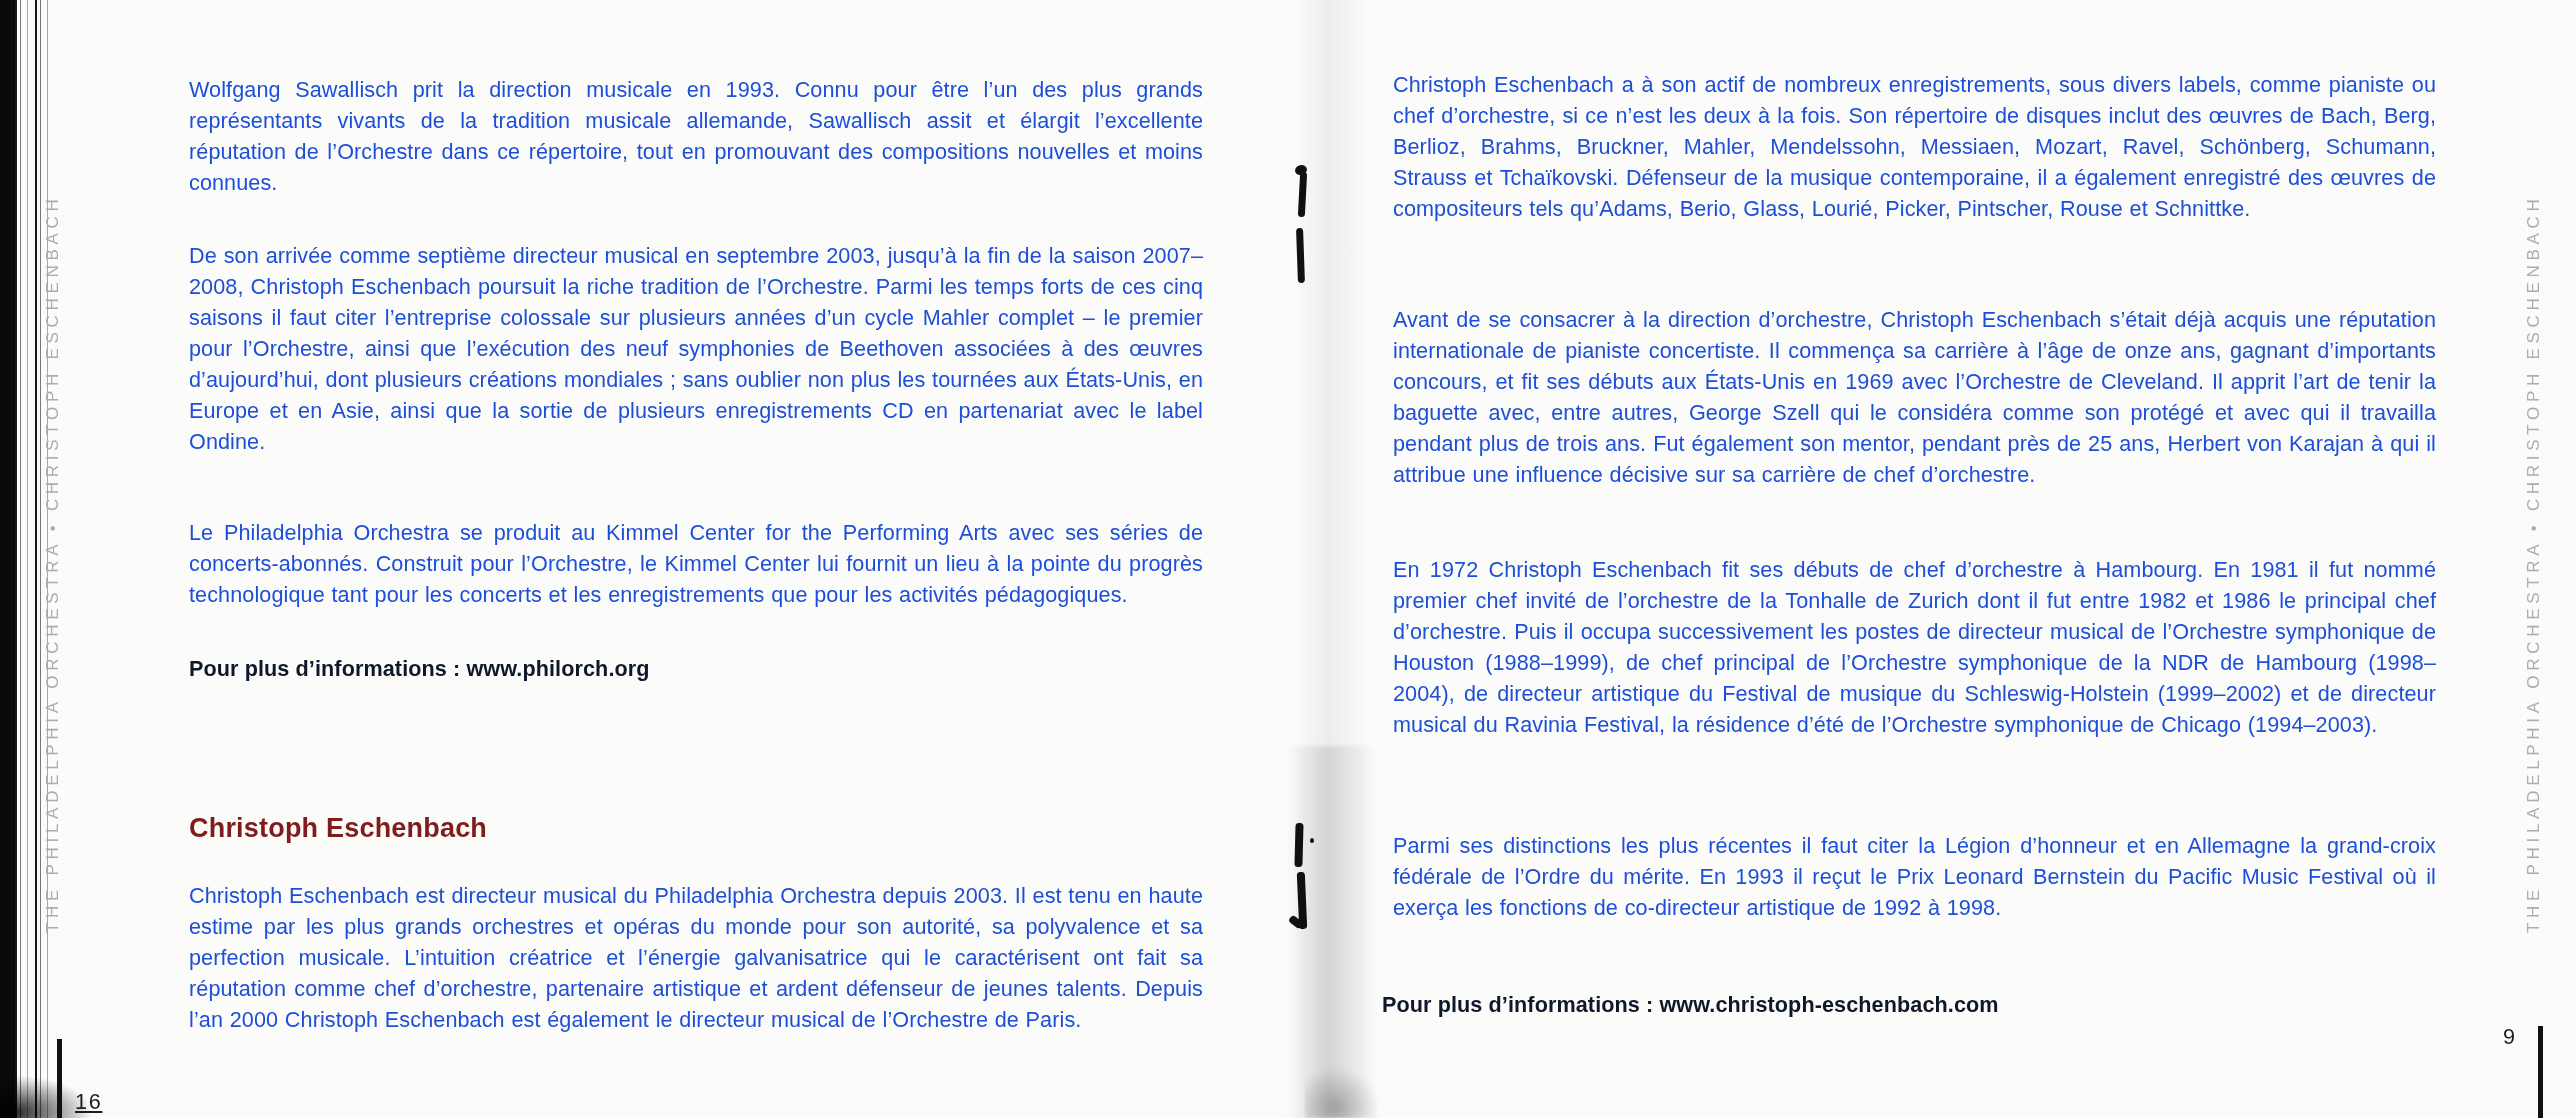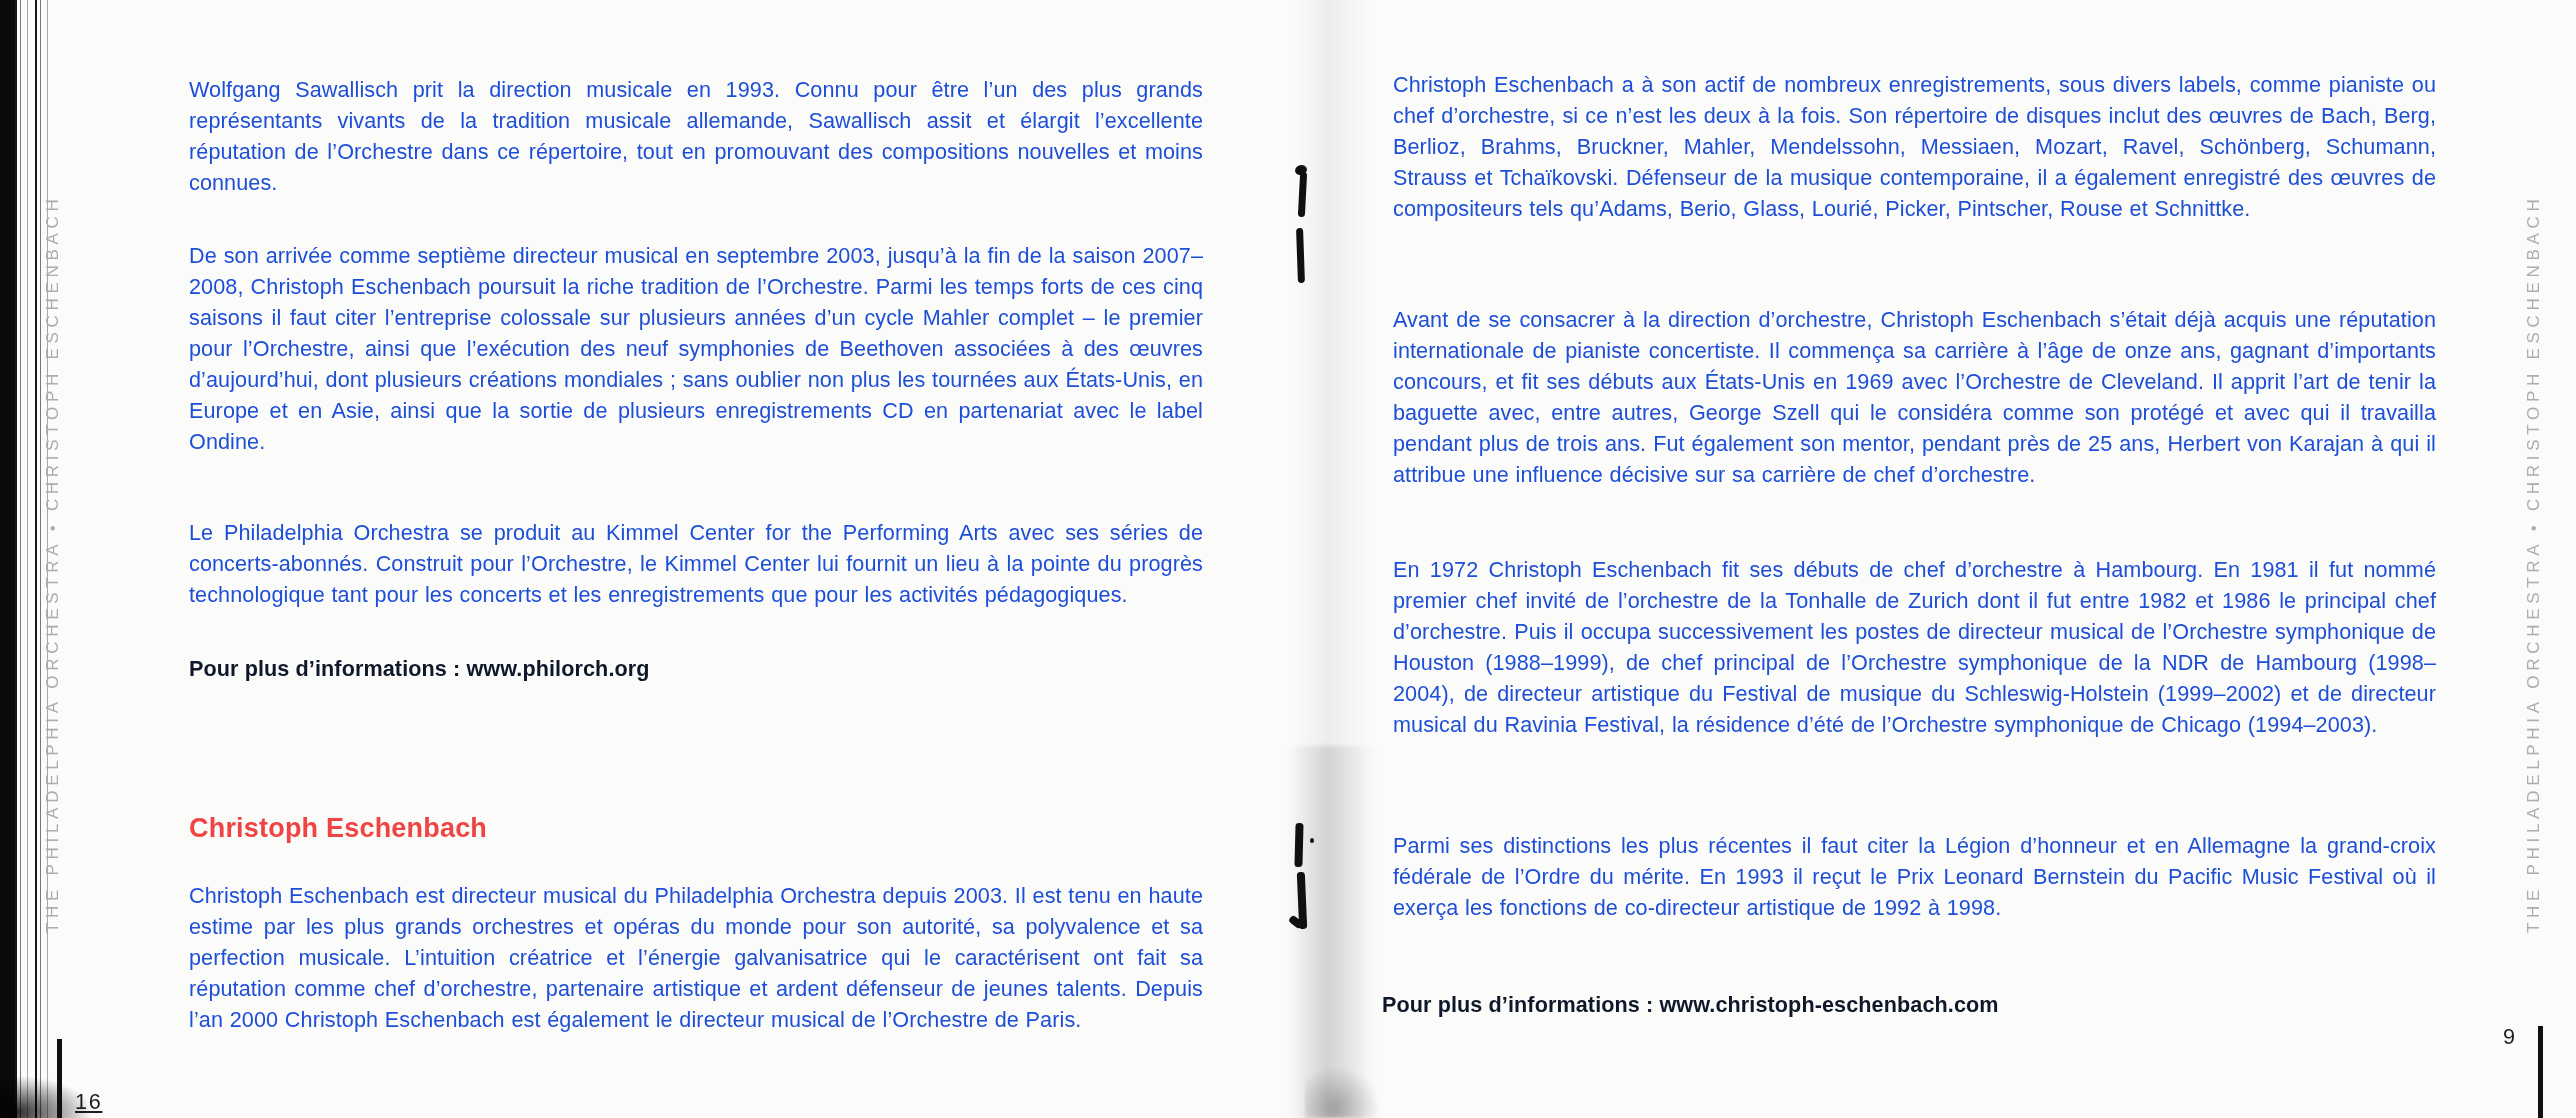--- a/index.html
+++ b/index.html
@@ -25,21 +25,21 @@
   .info-line{
     position:absolute;
     color:#0f172a;
     font-size:21.6px;
     line-height:31px;
     font-weight:bold;
     letter-spacing:0.1px;
   }
   .section-heading{
     position:absolute;
-    color:#ef4444;
+    color:#7f1d1d;
     font-size:27px;
     line-height:30px;
     font-weight:bold;
     letter-spacing:0.2px;
   }
   
   .sidebar-caption{
     position:absolute;
     writing-mode:vertical-rl;
     transform:rotate(180deg);

